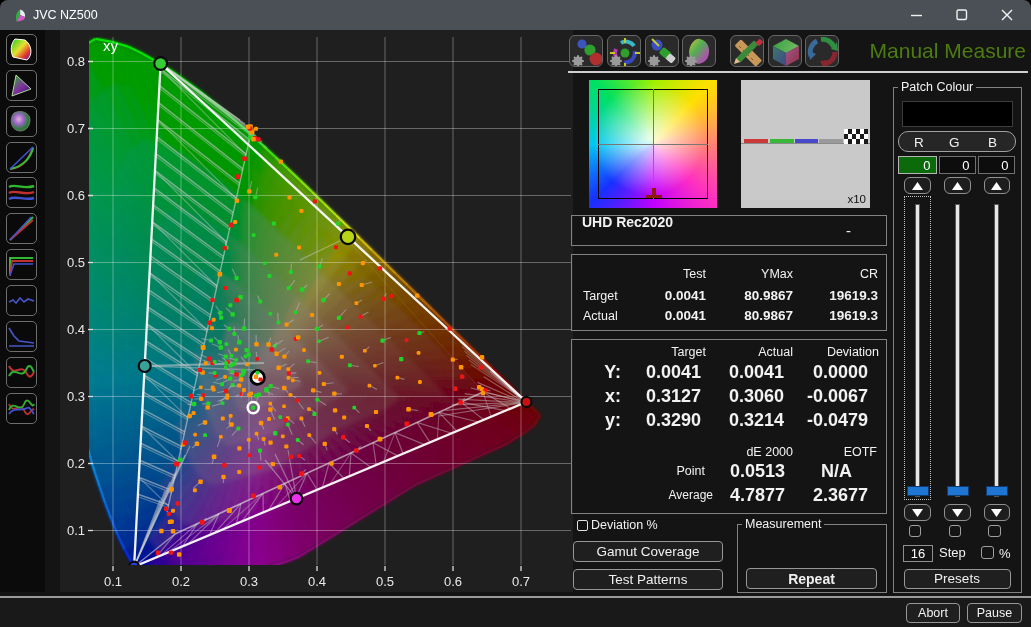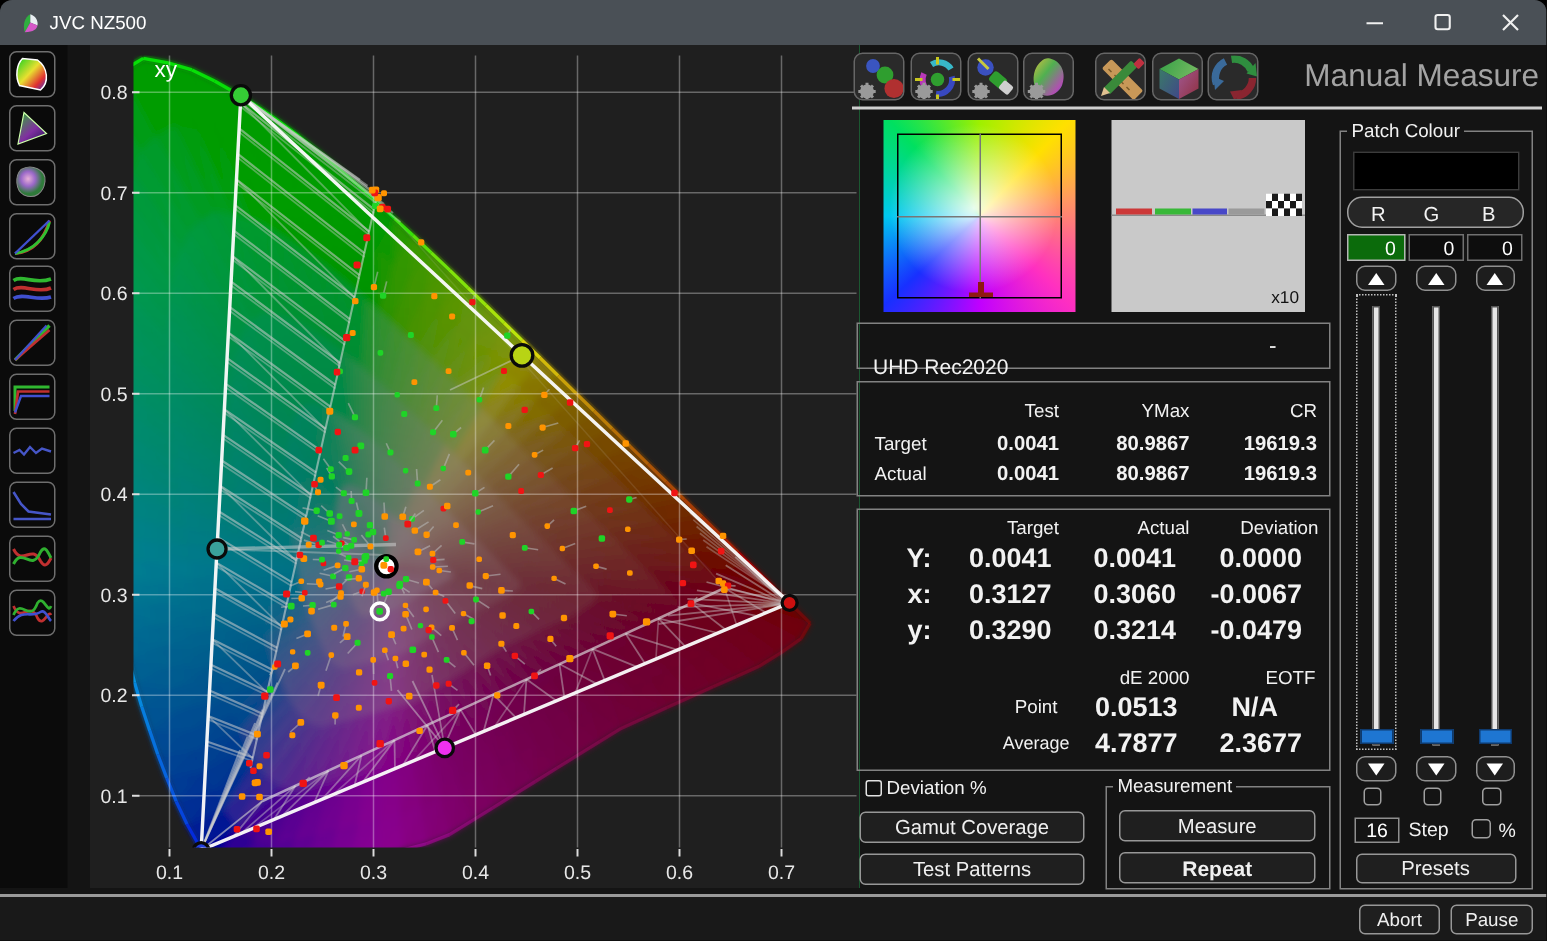--- a/index.html
+++ b/index.html
@@ -2000,21 +2000,21 @@
     <div class="tic" style="left:805px"><svg width="32" height="30" viewBox="0 0 32 30">
         <g fill="none">
           <path d="M 10 4 A 12 12 0 0 0 4 19" stroke="#3a6a9a" stroke-width="5"></path>
           <path d="M 14 2.5 A 12 12 0 0 1 27 10" stroke="#2f8e3f" stroke-width="5"></path>
           <path d="M 28 15 A 12 12 0 0 1 17 27" stroke="#8a2530" stroke-width="5"></path>
         </g>
         <polygon points="2,14 9,17 3,23" fill="#3a6a9a"></polygon>
         <polygon points="24,12 30,5 31,14" fill="#2f8e3f"></polygon>
         <polygon points="13,24 21,23 16,30" fill="#8a2530"></polygon>
       </svg></div>
-  <div class="rt" style="right:5px;top:39px;font-size:21px;color:#a3a3a3">Manual Measure</div>
+  <div class="rt" style="right:5px;top:39px;font-size:21px;color:#4d7c0f">Manual Measure</div>
   <div style="position:absolute;left:568px;top:71px;width:460px;height:2px;background:#cfcfcf"></div>
 
   <div style="position:absolute;left:589px;top:80px;width:128px;height:128px;background:
     radial-gradient(circle at 47% 46%, rgba(255,255,255,0.9) 0%, rgba(255,255,255,0) 58%),
     conic-gradient(from 0deg at 50% 50%, #9ef000, #ffe000 12%, #ff9860 22%, #ff30c0 37%, #c000ff 50%, #1830ff 63%, #00c8f0 75%, #00e060 88%, #9ef000)">
     <div style="position:absolute;left:9px;top:9px;right:9px;bottom:9px;border:1px solid #000"></div>
     <div style="position:absolute;left:64px;top:9px;width:1px;bottom:9px;background:#777"></div>
     <div style="position:absolute;left:9px;top:64px;right:9px;height:1px;background:#777"></div>
     <div style="position:absolute;left:57px;top:115px;width:16px;height:3px;background:#8f1812"></div>
     <div style="position:absolute;left:63px;top:108px;width:4px;height:10px;background:#8f1812"></div>
@@ -2043,21 +2043,21 @@
           <rect x="4.0" y="10.0" width="4" height="5" fill="#1a1a1a"></rect>
           <rect x="8.0" y="10.0" width="4" height="5" fill="#ffffff"></rect>
           <rect x="12.0" y="10.0" width="4" height="5" fill="#1a1a1a"></rect>
           <rect x="16.0" y="10.0" width="4" height="5" fill="#ffffff"></rect>
           <rect x="20.0" y="10.0" width="4" height="5" fill="#1a1a1a"></rect>
         </svg></div>
     <div style="position:absolute;right:4px;bottom:3px;color:#111;font-size:11.5px;font-weight:normal">x10</div>
   </div>
 
   <div class="gbx" style="left:571px;top:215px;width:316px;height:31px"></div>
-  <div class="rt" style="left:582px;top:236px;font-size:14px;font-weight:normal">UHD Rec2020</div>
+  <div class="rt" style="left:582px;top:214px;font-size:14px;font-weight:bold">UHD Rec2020</div>
   <div class="rt" style="left:846px;top:222px;font-size:15px">-</div>
 
   <div class="gbx" style="left:571px;top:254px;width:316px;height:77px"></div>
   <div class="rt" style="right:325px;top:267px;font-size:12.5px">Test</div>
   <div class="rt" style="right:238px;top:267px;font-size:12.5px">YMax</div>
   <div class="rt" style="right:153px;top:267px;font-size:12.5px">CR</div>
   <div class="rt" style="left:583px;top:289px;font-size:12.5px">Target</div>
   <div class="rt num" style="right:325px;top:288px;font-size:13.5px">0.0041</div>
   <div class="rt num" style="right:238px;top:288px;font-size:13.5px">80.9867</div>
   <div class="rt num" style="right:153px;top:288px;font-size:13.5px">19619.3</div>
@@ -2090,21 +2090,20 @@
   <div class="rt" style="right:318px;top:488px;font-size:12px">Average</div>
   <div class="rt num" style="right:246px;top:485px;font-size:18px">4.7877</div>
   <div class="rt num" style="right:163px;top:485px;font-size:18px">2.3677</div>
 
   <div class="cb" style="left:576.5px;top:519.5px"></div>
   <div class="rt" style="left:591px;top:518px;font-size:12.5px">Deviation %</div>
   <div class="btn " style="left:573px;top:541px;width:150px;height:21px;font-size:13.5px">Gamut Coverage</div>
   <div class="btn " style="left:573px;top:569px;width:150px;height:21px;font-size:13.5px">Test Patterns</div>
   <div class="gbx" style="left:737px;top:524px;width:150px;height:69px"></div>
   <div class="glab" style="left:742px;top:517px">Measurement</div>
-  <div class="btn" style2="" style="left:746px;top:540px;width:131px;height:21px;font-size:13.5px">Measure</div>
   <div class="btn " style="left:746px;top:568px;width:131px;height:21px;font-size:14px">
       <b>Repeat</b>
     </div>
 
   <div class="gbx" style="left:893px;top:87px;width:129px;height:506px"></div>
   <div class="glab" style="left:898px;top:80px">Patch Colour</div>
   <div style="position:absolute;left:902px;top:101px;width:111px;height:26px;background:#000;border:1px solid #3c3c3c"></div>
   <div style="position:absolute;left:898px;top:131px;width:118px;height:21px;border:1px solid #a0a0a0;border-radius:10px;background:#262626"></div>
   <div class="rt" style="left:914px;top:135px;font-size:13.5px">R</div>
   <div class="rt" style="left:949px;top:135px;font-size:13.5px">G</div>

